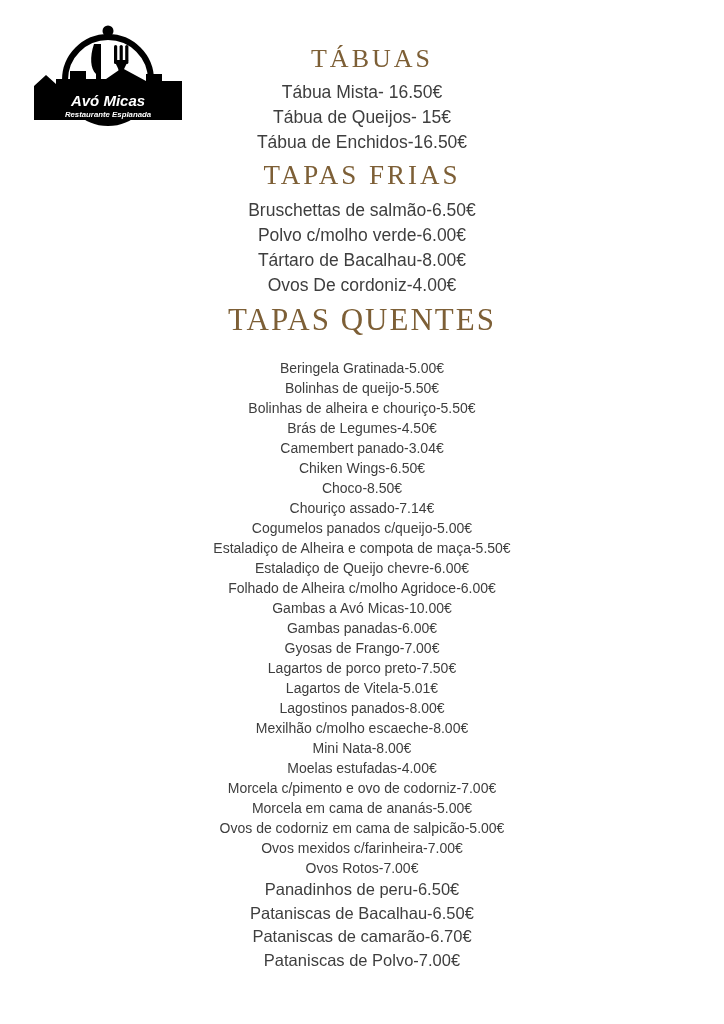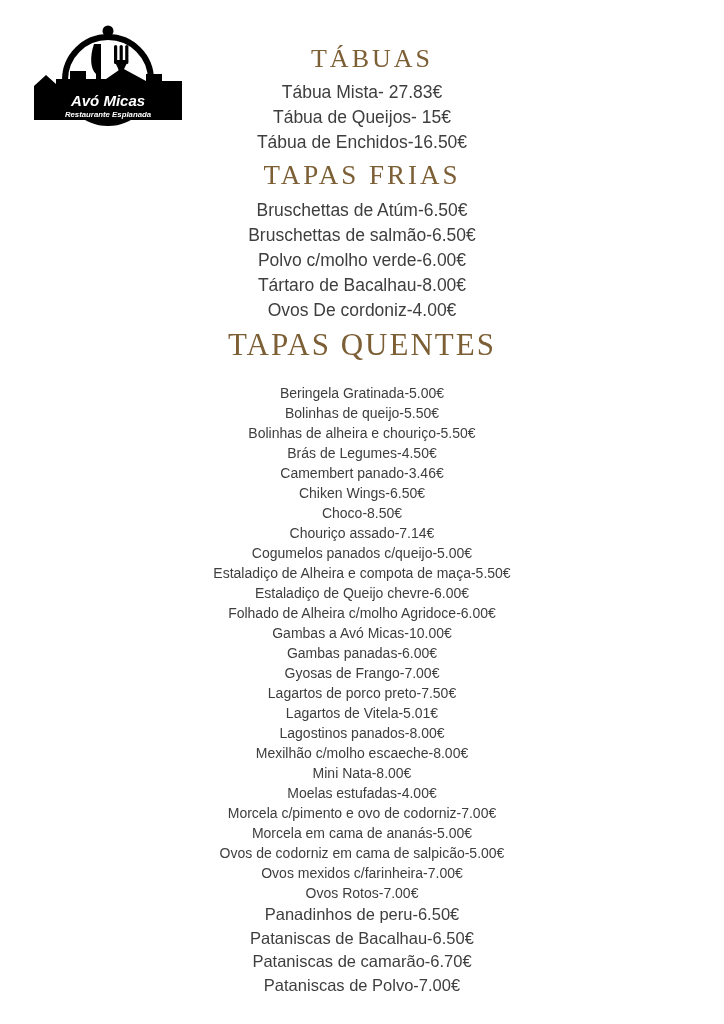--- a/index.html
+++ b/index.html
@@ -66,41 +66,40 @@
   <path d="M0 96 L0 62 L12 51 L22 60 L22 55 L36 55 L36 47 L52 47 L52 55 L72 55 L88 44 L112 57 L112 50 L128 50 L128 57 L148 57 L148 96 Z" fill="#000"></path>
 
   <text x="74" y="82" text-anchor="middle" fill="#fff" font-size="15" class="logo-title">Avó Micas</text>
   <text x="74" y="93" text-anchor="middle" fill="#fff" font-size="7.8" class="logo-title">Restaurante Esplanada</text>
 </svg>
 
 <main class="menu">
 
   <section>
     <h2 class="section-title t1">TÁBUAS</h2>
-    <div class="item-lg">Tábua Mista- 27.83€</div>
+    <div class="item-lg">Tábua Mista- 16.50€</div>
     <div class="item-lg">Tábua de Queijos- 15€</div>
     <div class="item-lg">Tábua de Enchidos-16.50€</div>
   </section>
 
   <section>
     <h2 class="section-title t2">TAPAS FRIAS</h2>
-    <div class="item-lg">Bruschettas de Atúm-6.50€</div>
     <div class="item-lg">Bruschettas de salmão-6.50€</div>
     <div class="item-lg">Polvo c/molho verde-6.00€</div>
     <div class="item-lg">Tártaro de Bacalhau-8.00€</div>
     <div class="item-lg">Ovos De cordoniz-4.00€</div>
   </section>
 
   <section>
     <h2 class="section-title t3">TAPAS QUENTES</h2>
     <div class="item-sm">Beringela Gratinada-5.00€</div>
     <div class="item-sm">Bolinhas de queijo-5.50€</div>
     <div class="item-sm">Bolinhas de alheira e chouriço-5.50€</div>
     <div class="item-sm">Brás de Legumes-4.50€</div>
-    <div class="item-sm">Camembert  panado-3.46€</div>
+    <div class="item-sm">Camembert  panado-3.04€</div>
     <div class="item-sm">Chiken Wings-6.50€</div>
     <div class="item-sm">Choco-8.50€</div>
     <div class="item-sm">Chouriço assado-7.14€</div>
     <div class="item-sm">Cogumelos panados c/queijo-5.00€</div>
     <div class="item-sm">Estaladiço de Alheira e compota de maça-5.50€</div>
     <div class="item-sm">Estaladiço de Queijo chevre-6.00€</div>
     <div class="item-sm">Folhado de Alheira c/molho Agridoce-6.00€</div>
     <div class="item-sm">Gambas a Avó Micas-10.00€</div>
     <div class="item-sm">Gambas panadas-6.00€</div>
     <div class="item-sm">Gyosas de Frango-7.00€</div>

